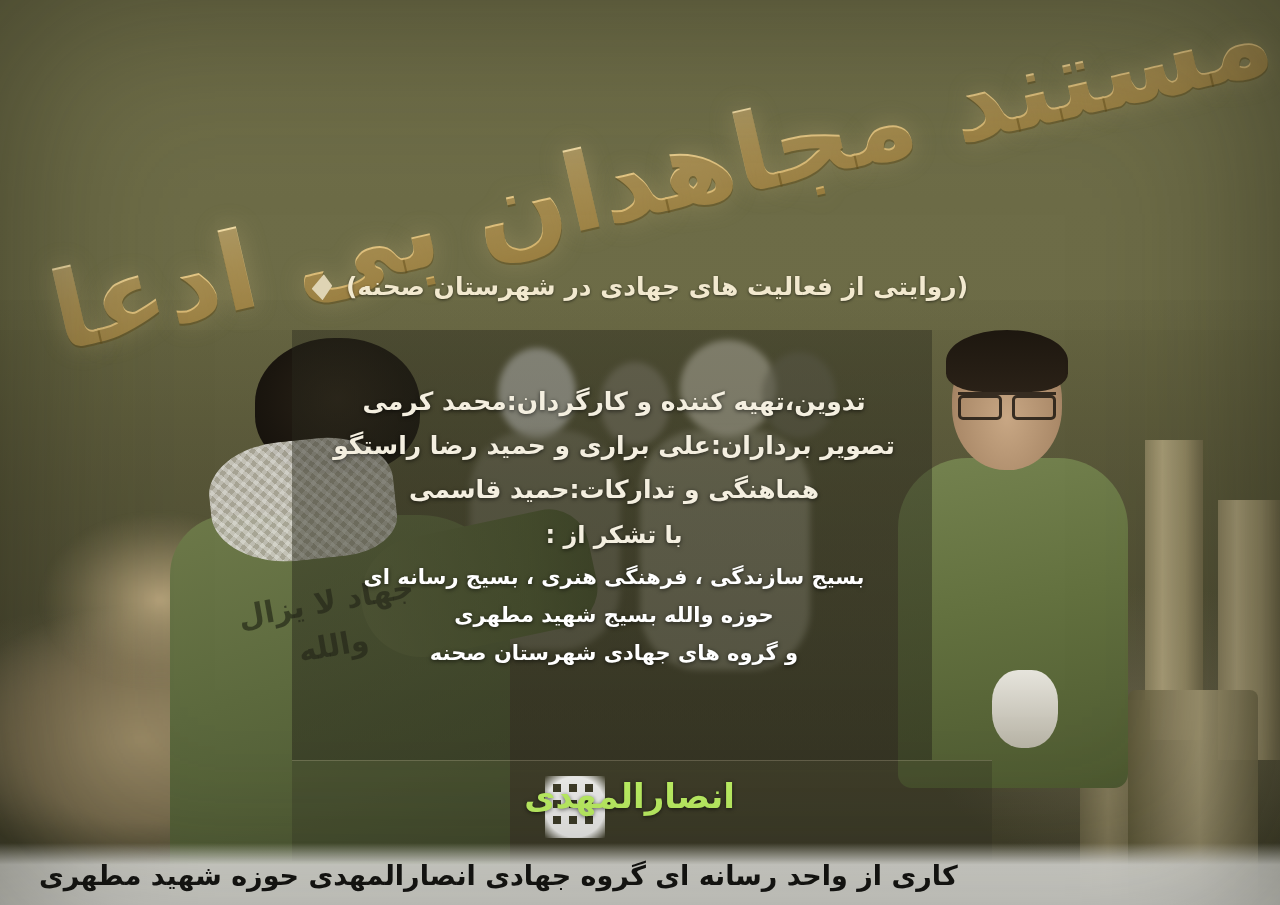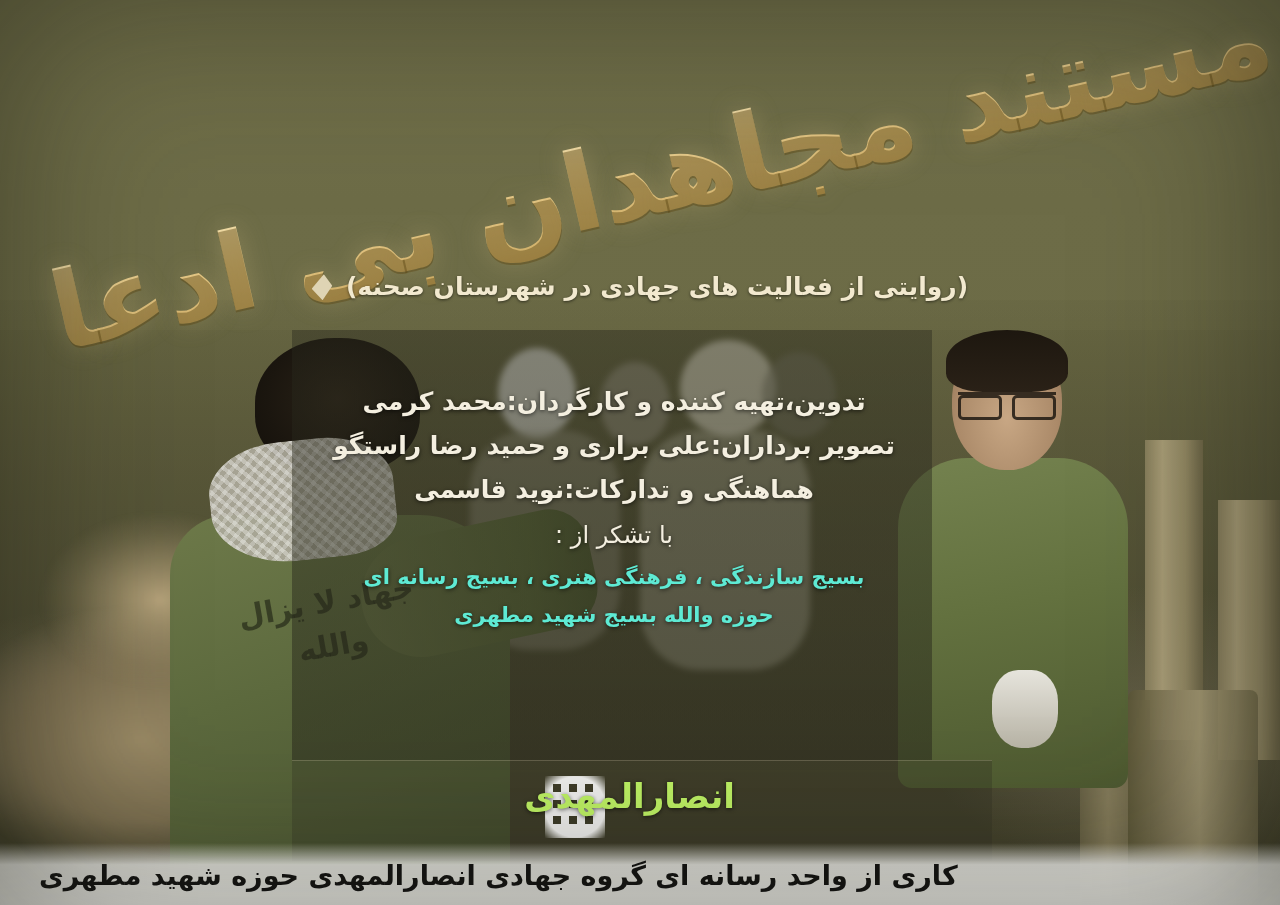--- a/index.html
+++ b/index.html
@@ -239,25 +239,25 @@
     font-size: 25px;
     font-weight: bold;
     line-height: 44px;
     text-shadow: 0 1px 4px rgba(0,0,0,.65);
     white-space: nowrap;
     text-align: center;
   }
   .credits .line.small {
     font-size: 21px;
     line-height: 38px;
-    color: #5eead4;
+    color: #ffffff;
   }
   .credits .thanks {
     font-size: 24px;
-    font-weight: normal;
+    font-weight: bold;
     line-height: 46px;
     text-shadow: 0 1px 4px rgba(0,0,0,.65);
   }
 
   .logo-wrap {
     position: absolute;
     left: 0; top: 770px; width: 1280px;
     display: flex; justify-content: center; align-items: center;
   }
   .logo {
@@ -343,24 +343,25 @@
   </div>
 
   <div class="subtitle-row">
     <div class="subtitle">(روایتی از فعالیت های جهادی در شهرستان صحنه)</div>
     <div class="bullet-mark"></div>
   </div>
 
   <div class="credits">
     <div class="line">تدوین،تهیه کننده و کارگردان:محمد کرمی</div>
     <div class="line">تصویر برداران:علی براری و حمید رضا راستگو</div>
-    <div class="line">هماهنگی و تدارکات:نوید قاسمی</div>
+    <div class="line">هماهنگی و تدارکات:حمید قاسمی</div>
     <div class="thanks">با تشکر از :</div>
     <div class="line small">بسیج سازندگی ، فرهنگی هنری ، بسیج رسانه ای</div>
     <div class="line small">حوزه والله بسیج شهید مطهری</div>
+    <div class="line small">و گروه های جهادی شهرستان صحنه</div>
   </div>
 
   <div class="logo-wrap">
     <div class="logo">
       <div class="logo-kufic"></div>
       <div class="logo-text">انصارالمهدی</div>
     </div>
   </div>
 
   <div class="bottom-bar"></div>

